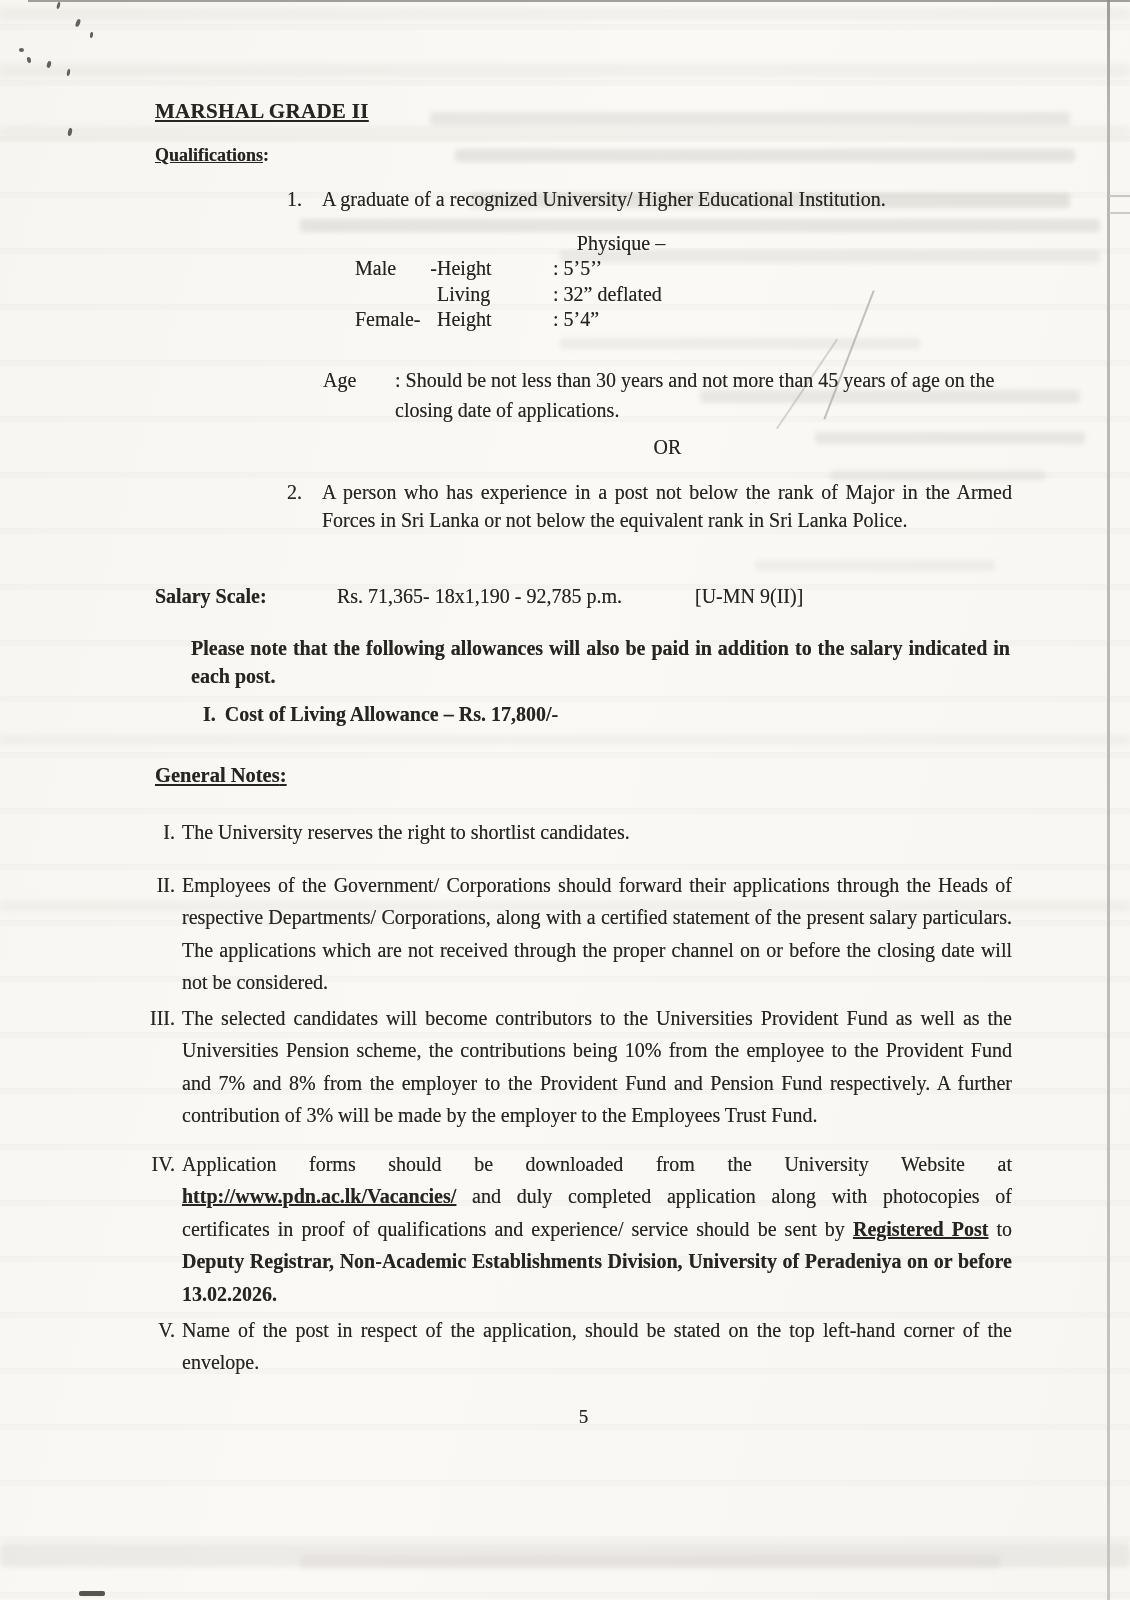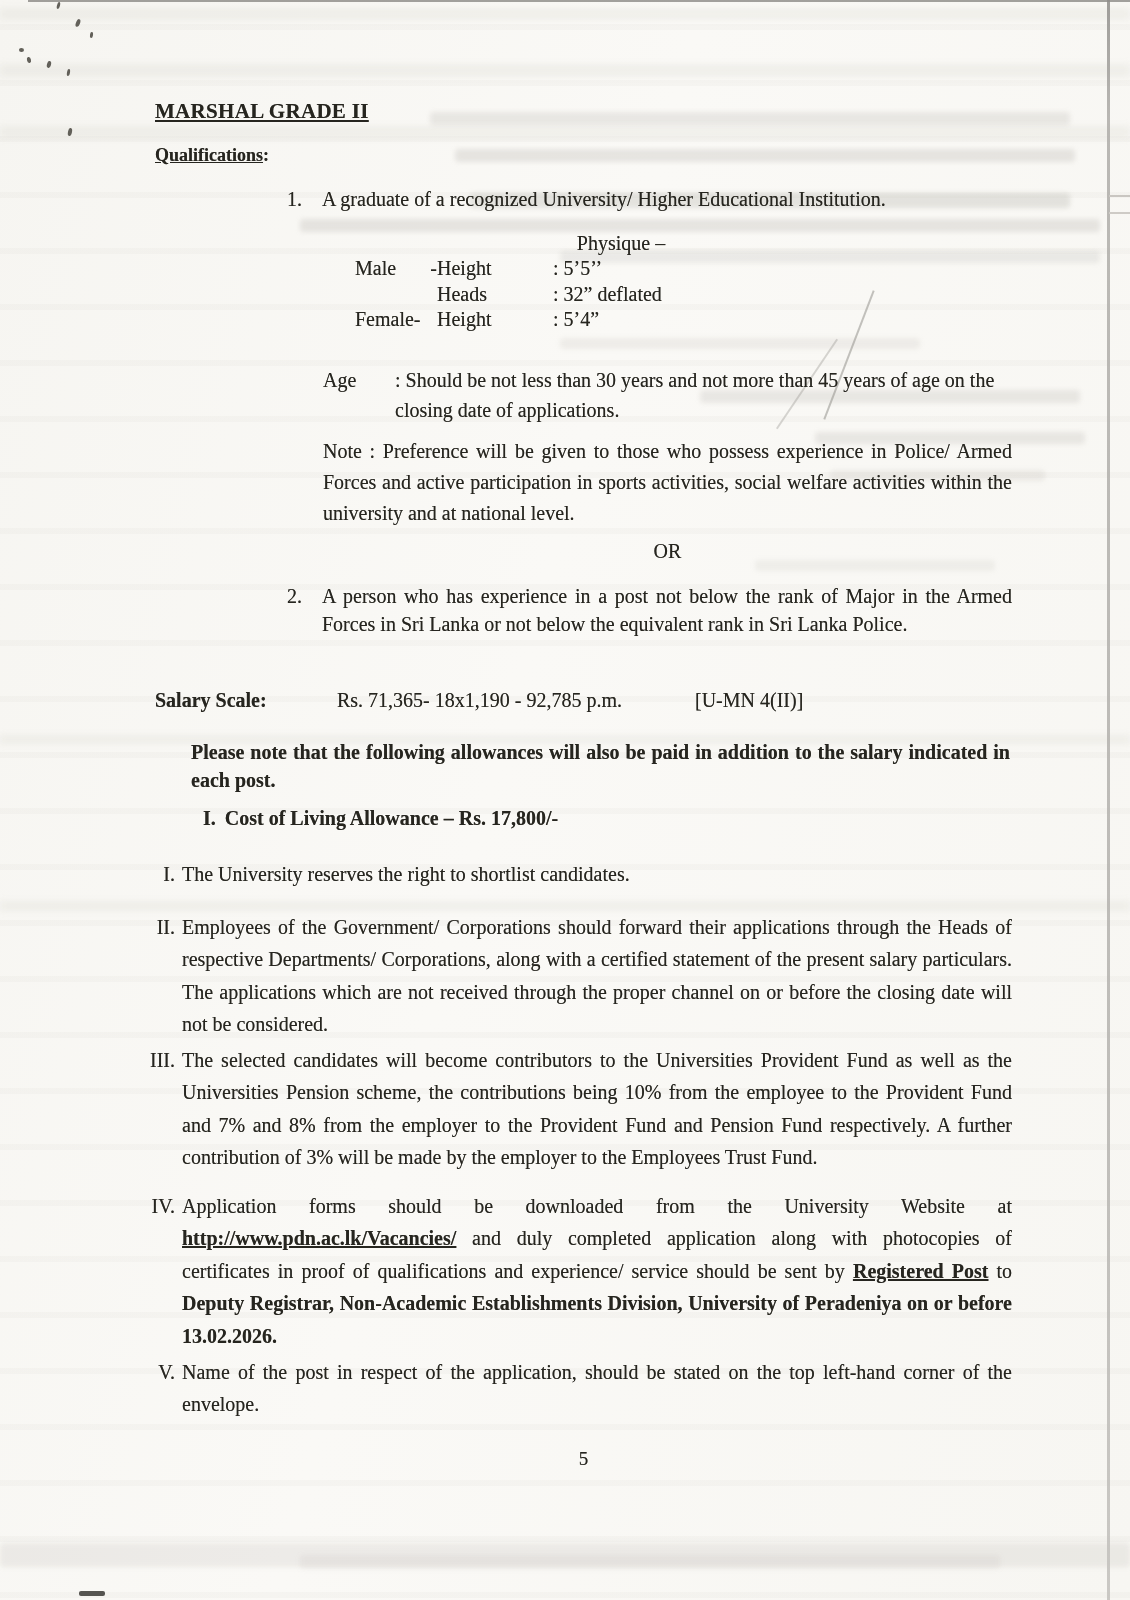--- a/index.html
+++ b/index.html
@@ -171,59 +171,59 @@
             <span>-</span>
           </span>
         <span class="attr">Height</span>
         <span class="val">: 5’5’’</span>
       </div>
       <div class="phys-row">
         <span class="subj">
             <span></span>
             <span></span>
           </span>
-        <span class="attr">Heads</span>
+        <span class="attr">Living</span>
         <span class="val">: 32” deflated</span>
       </div>
       <div class="phys-row">
         <span class="subj">
             <span>Female-</span>
             <span></span>
           </span>
         <span class="attr">Height</span>
         <span class="val">: 5’4”</span>
       </div>
     </div>
 
     <div class="age-row">
       <span class="age-label">Age</span>
       <span class="age-text">: Should be not less than 30 years and not more than 45 years of age on the closing date of applications.</span>
     </div>
 
-    <div class="note-par jst">Note : Preference will be given to those who possess experience in Police/ Armed Forces and active participation in sports activities, social welfare activities within the university and at national level.</div>
 
     <div class="or-sep">OR</div>
 
     <div class="num-item item2">
       <span class="numeral">2.</span>
       <span class="txt jst">A person who has experience in a post not below the rank of Major in the Armed Forces in Sri Lanka or not below the equivalent rank in Sri Lanka Police.</span>
     </div>
 
     <div class="salary-row">
       <span class="sal-label">Salary Scale:</span>
       <span class="sal-scale">Rs. 71,365- 18x1,190 - 92,785 p.m.</span>
-      <span class="sal-code">[U-MN 4(II)]</span>
+      <span class="sal-code">[U-MN 9(II)]</span>
     </div>
 
     <div class="please-note jst">Please note that the following allowances will also be paid in addition to the salary indicated in each post.</div>
 
     <div class="allowance">
       <span class="al-num">I.</span><span>Cost of Living Allowance – Rs. 17,800/-</span>
     </div>
 
+    <div class="gn-heading"><span class="u"><span>General Notes</span><span>:</span></span></div>
 
     <div class="gn-list">
 
       <div class="gn-item gn-item-1">
         <span class="gnum">I.</span>
         <span class="gtxt">The University reserves the right to shortlist candidates.</span>
       </div>
 
       <div class="gn-item gn-item-2">
         <span class="gnum">II.</span>

